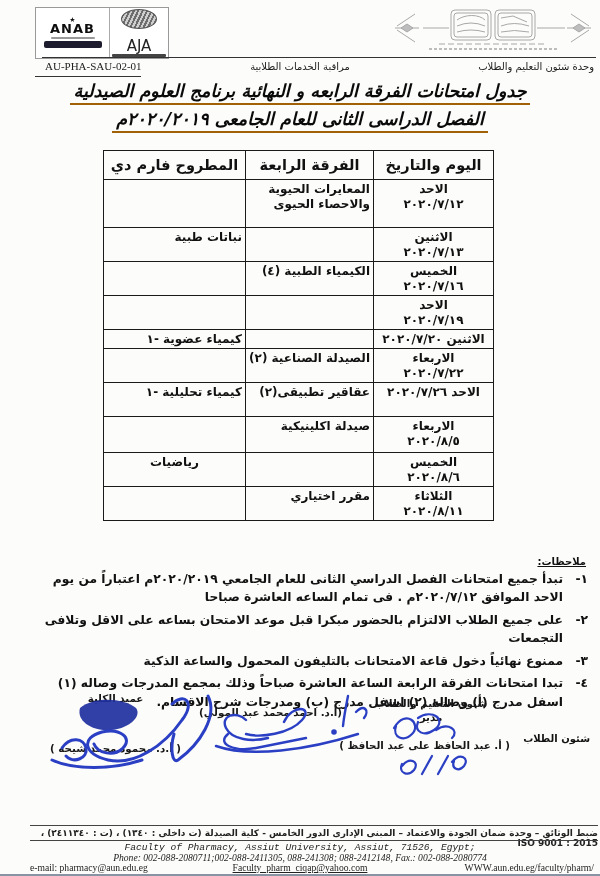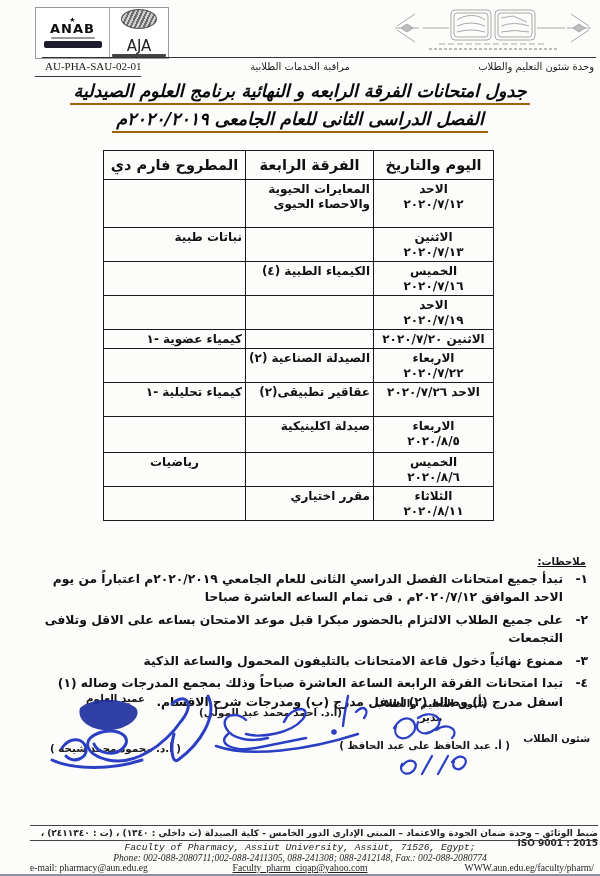--- a/index.html
+++ b/index.html
@@ -266,21 +266,21 @@
       <path d="M168 24 C176 16 182 22 176 30"></path>
       <path d="M96 34 C104 16 126 18 114 32 C102 46 72 50 58 46"></path>
       <path d="M58 32 C48 22 32 28 38 40 C44 52 64 54 80 50"></path>
       <path d="M40 46 C28 56 46 64 68 60 L118 50"></path>
       <path d="M28 58 C62 70 120 62 170 46"></path>
       <circle cx="146" cy="44" r="1.6" fill="#2a3fc4"></circle>
     </g>
   </svg>
 
   <div class="sig-block sig-dean">
-    <div class="t">عميد العلوم</div>
+    <div class="t">عميد الكلية</div>
     <div class="n">( أ.د. محمود محمد شيحه )</div>
   </div>
   <svg class="sigsvg" style="left:22px;top:686px" width="200" height="102" viewBox="0 0 200 102">
     <path d="M58 22 C72 10 102 12 114 22 C120 30 108 42 90 44 C72 46 54 36 58 22 Z" fill="#20309f" opacity="0.92"></path>
     <g stroke="#2a3fc4" stroke-width="3" fill="none" stroke-linecap="round">
       <path d="M186 10 C196 30 178 58 156 74 C150 78 148 62 152 48"></path>
       <path d="M150 18 C162 6 174 16 160 34 C142 60 112 80 86 74 C62 68 58 52 80 46 C98 42 112 52 100 63 C92 70 76 68 72 58"></path>
       <path d="M40 62 C48 50 62 52 64 62 C66 72 52 78 44 70"></path>
       <path d="M30 74 C52 84 90 84 120 74"></path>
     </g>

